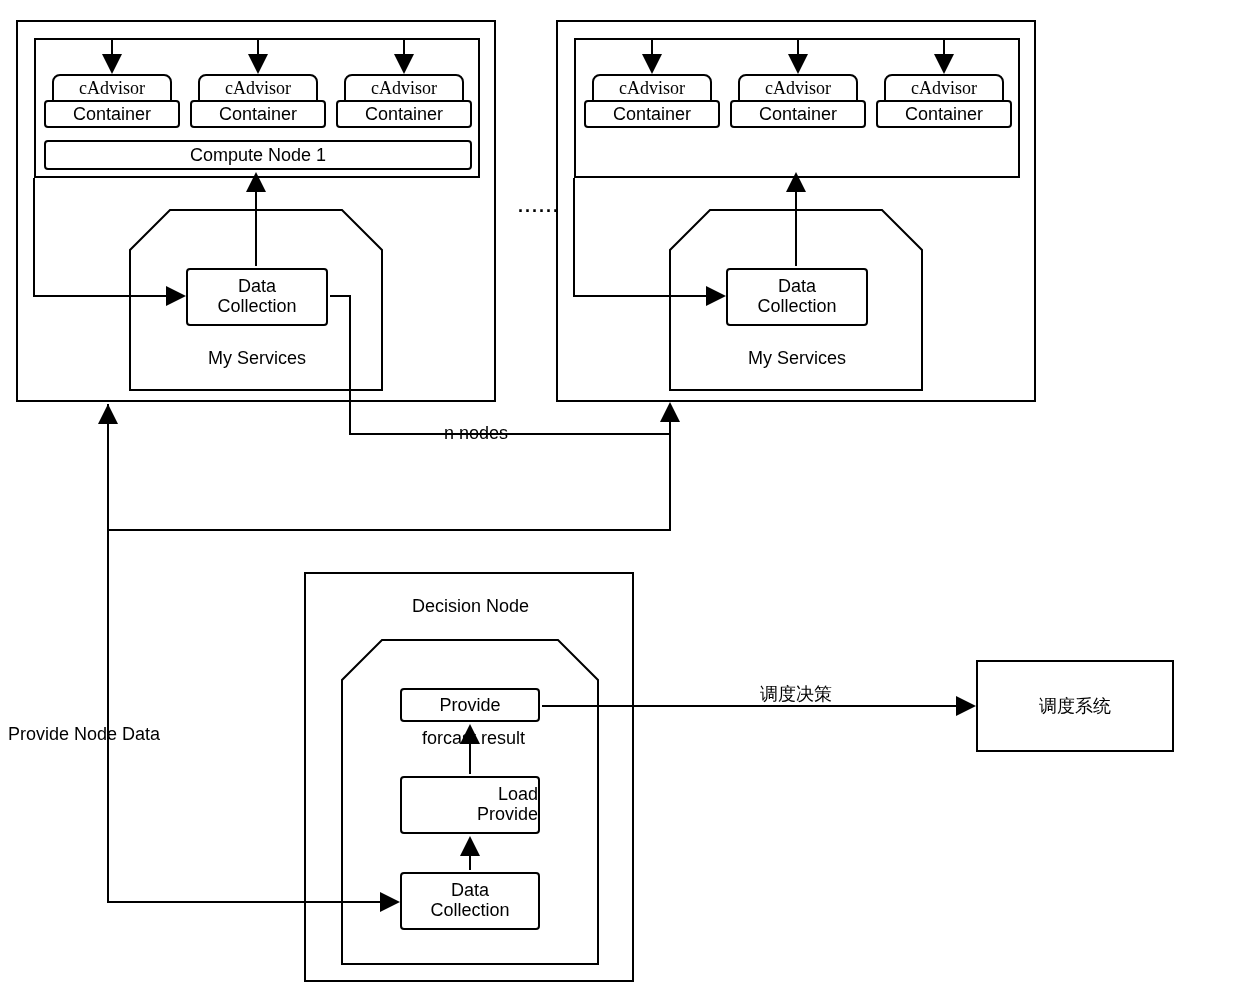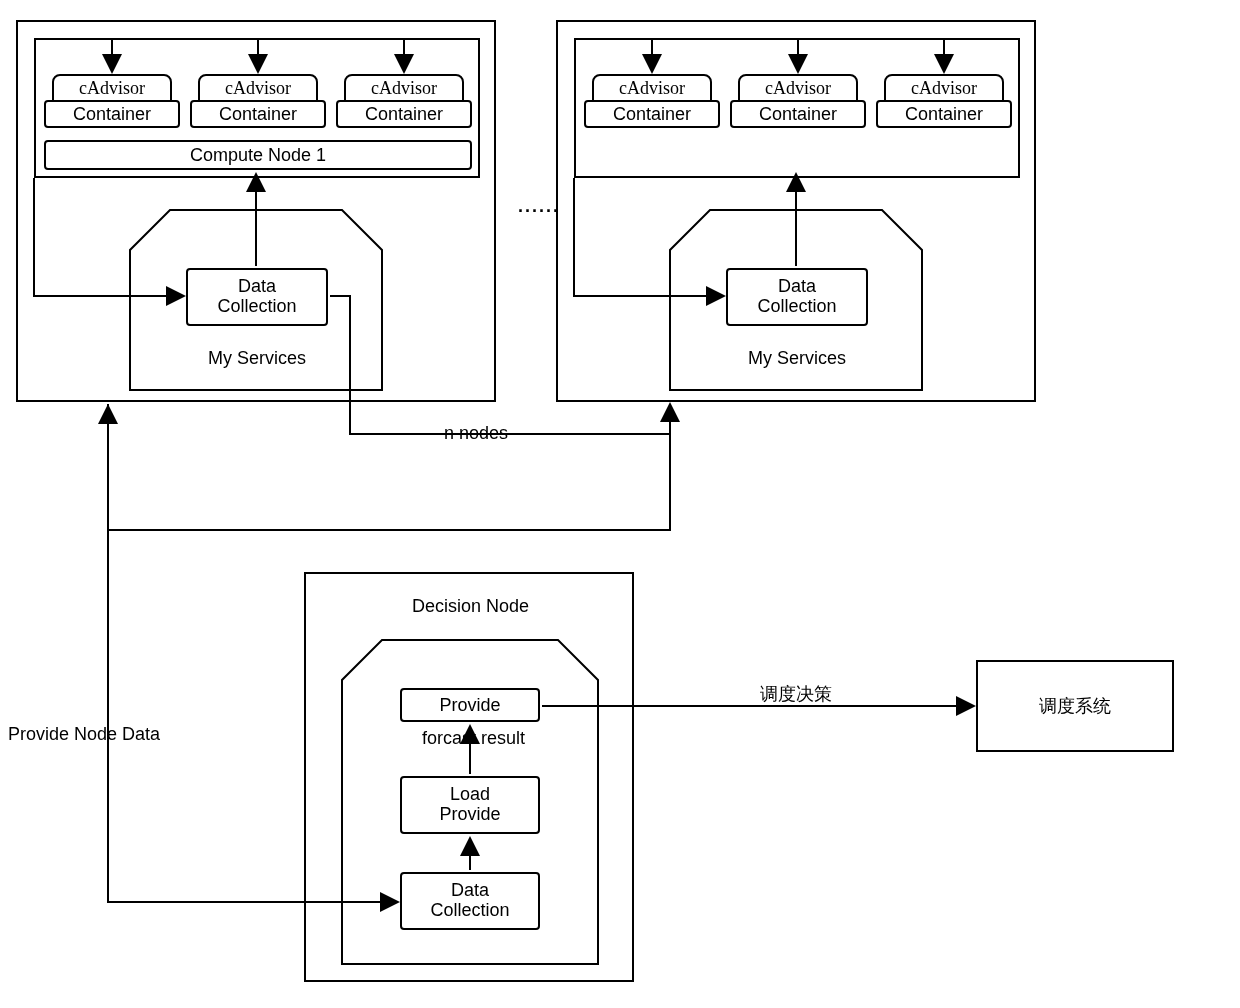--- a/index.html
+++ b/index.html
@@ -130,21 +130,21 @@
   <div class="label" style="left:408px; top:596px;"><span>Decision Node</span></div>
 
   <svg class="conn">
     <polygon class="line" points="342,680 342,964 598,964 598,680 558,640 382,640" fill="#fff"></polygon>
   </svg>
 
   <div class="box" style="left:400px; top:688px; width:140px; height:34px;">
       <span>Provide</span>
     </div>
   <div class="label" style="left:418px; top:728px;"><span>forcast result</span></div>
-  <div class="box" style="left:400px; top:776px; width:140px; height:58px; flex-direction:column; line-height:1.1;">
+  <div class="box" style="left:400px; top:776px; width:140px; height:58px; flex-direction:column; line-height:1.1;align-items:flex-end;">
     <span>Load</span>
       <span>Provide</span>
   </div>
   <div class="box" style="left:400px; top:872px; width:140px; height:58px; flex-direction:column; line-height:1.1;">
     <span>Data</span>
       <span>Collection</span>
   </div>
 
   <div class="box outer" style="left:976px; top:660px; width:198px; height:92px;">
       <span>调度系统</span>

